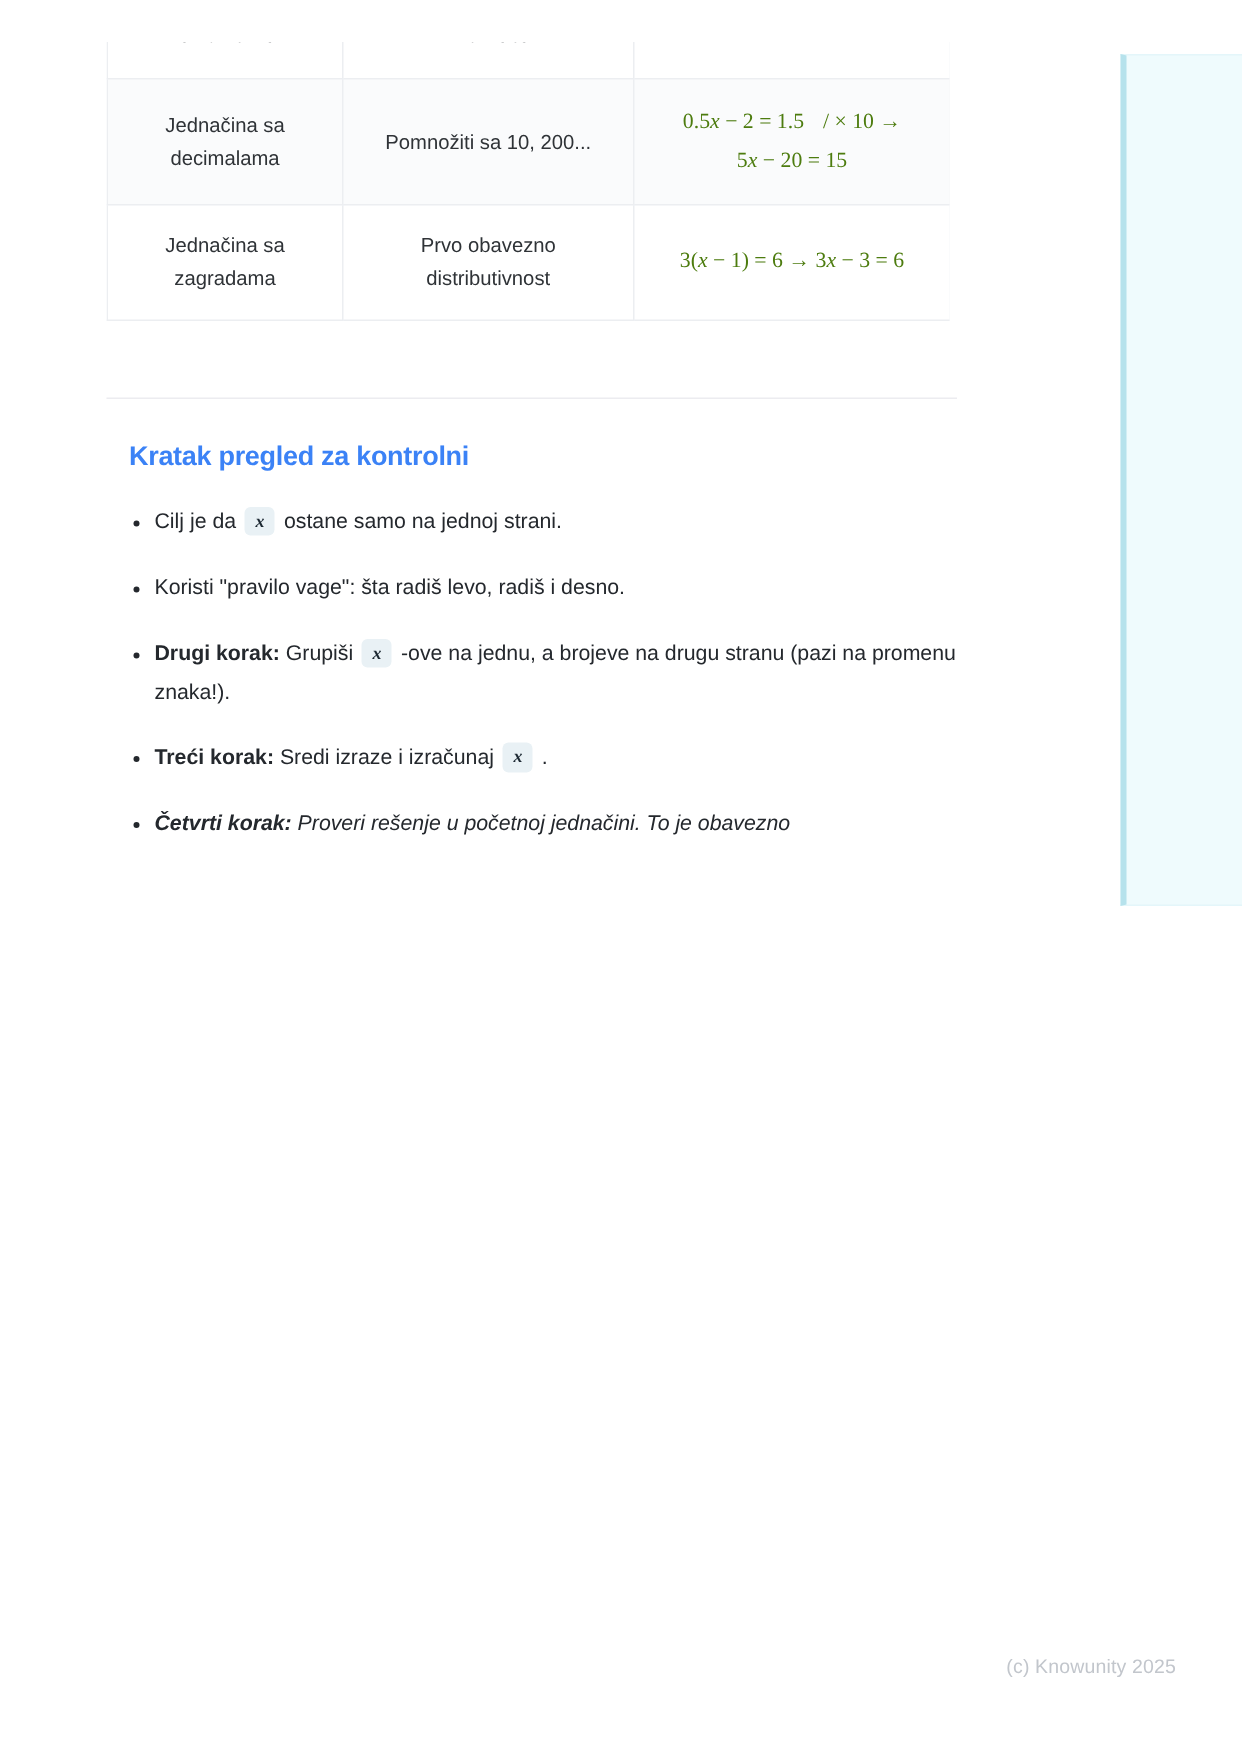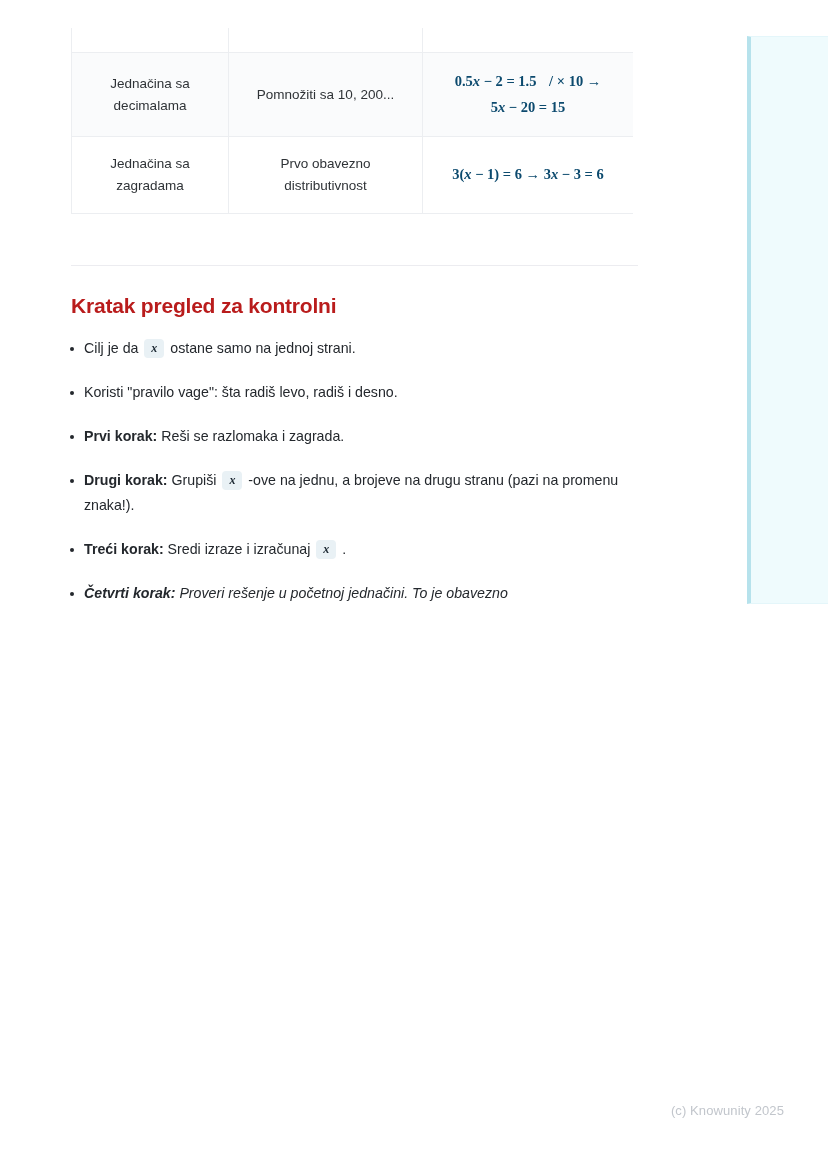--- a/index.html
+++ b/index.html
@@ -56,54 +56,53 @@
   }
   table.rules col.c1 { width: 157px; }
   table.rules col.c2 { width: 194px; }
   table.rules col.c3 { width: 211px; }
   tr.shaded td { background: #fafbfc; }
   tr.plain td { background: #ffffff; }
 
   .math {
     font-family: "Liberation Serif", serif;
     font-size: 14.5px;
-    color: #0c4a6e;
+    color: #4d7c0f;
     line-height: 1.75;
     white-space: nowrap;
-    font-weight: bold;
   }
   .math i { font-style: italic; }
   .math .gap { display: inline-block; width: 9px; }
 
   
   .divider {
     position: absolute;
     left: 71px;
     top: 265px;
     width: 567px;
     height: 1px;
     background: #ececf0;
   }
 
   
   .section-title {
     position: absolute;
-    left: 71px;
+    left: 86px;
     top: 294px;
-    font-size: 21px;
+    font-size: 18px;
     font-weight: bold;
-    color: #b91c1c;
+    color: #3b82f6;
     letter-spacing: -0.2px;
     white-space: nowrap;
   }
 
   
   ul.steps {
     position: absolute;
-    left: 60px;
+    left: 79px;
     top: 336px;
     width: 567px;
     margin: 0;
     padding: 0;
     list-style: none;
   }
   ul.steps li {
     position: relative;
     padding-left: 24px;
     margin-bottom: 18px;
@@ -196,19 +195,18 @@
   </table>
 </div>
 
 <div class="divider"></div>
 
 <div class="section-title">Kratak pregled za kontrolni</div>
 
 <ul class="steps" id="steps-list">
     <li><span>Cilj je da </span><span class="chip">x</span><span> ostane samo na jednoj strani.</span></li>
     <li><span>Koristi "pravilo vage": šta radiš levo, radiš i desno.</span></li>
-    <li><b>Prvi korak:</b><span> Reši se razlomaka i zagrada.</span></li>
     <li><b>Drugi korak:</b><span> Grupiši </span><span class="chip">x</span><span> -ove na jednu, a brojeve na drugu stranu (pazi na promenu znaka!).</span></li>
     <li><b>Treći korak:</b><span> Sredi izraze i izračunaj </span><span class="chip">x</span><span> .</span></li>
     <li><b>Četvrti korak:</b><span> Proveri rešenje u početnoj jednačini. To je obavezno</span></li>
   </ul>
 
 <div class="footer">(c) Knowunity 2025</div>
 
 </body></html>

